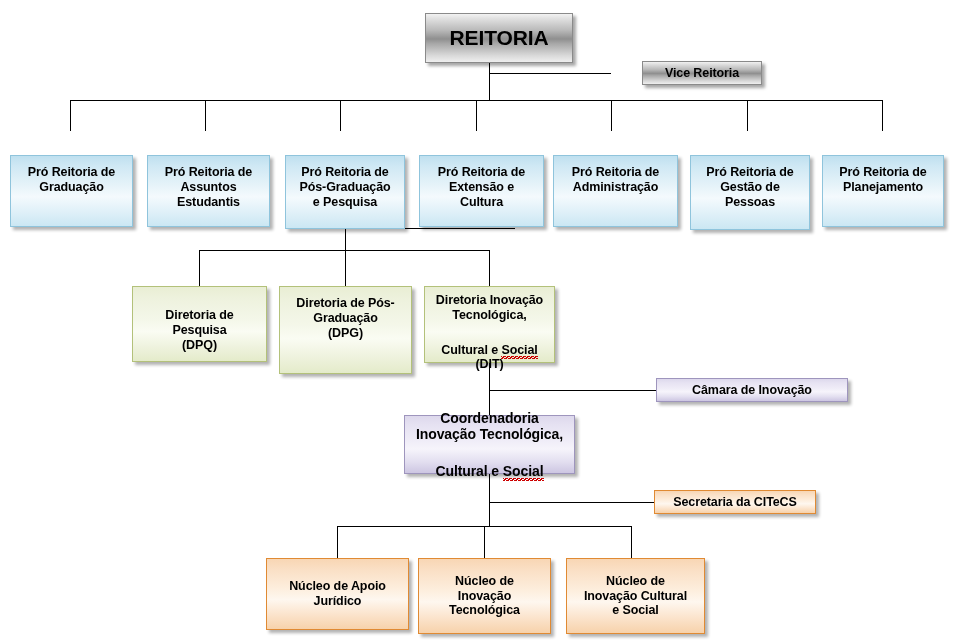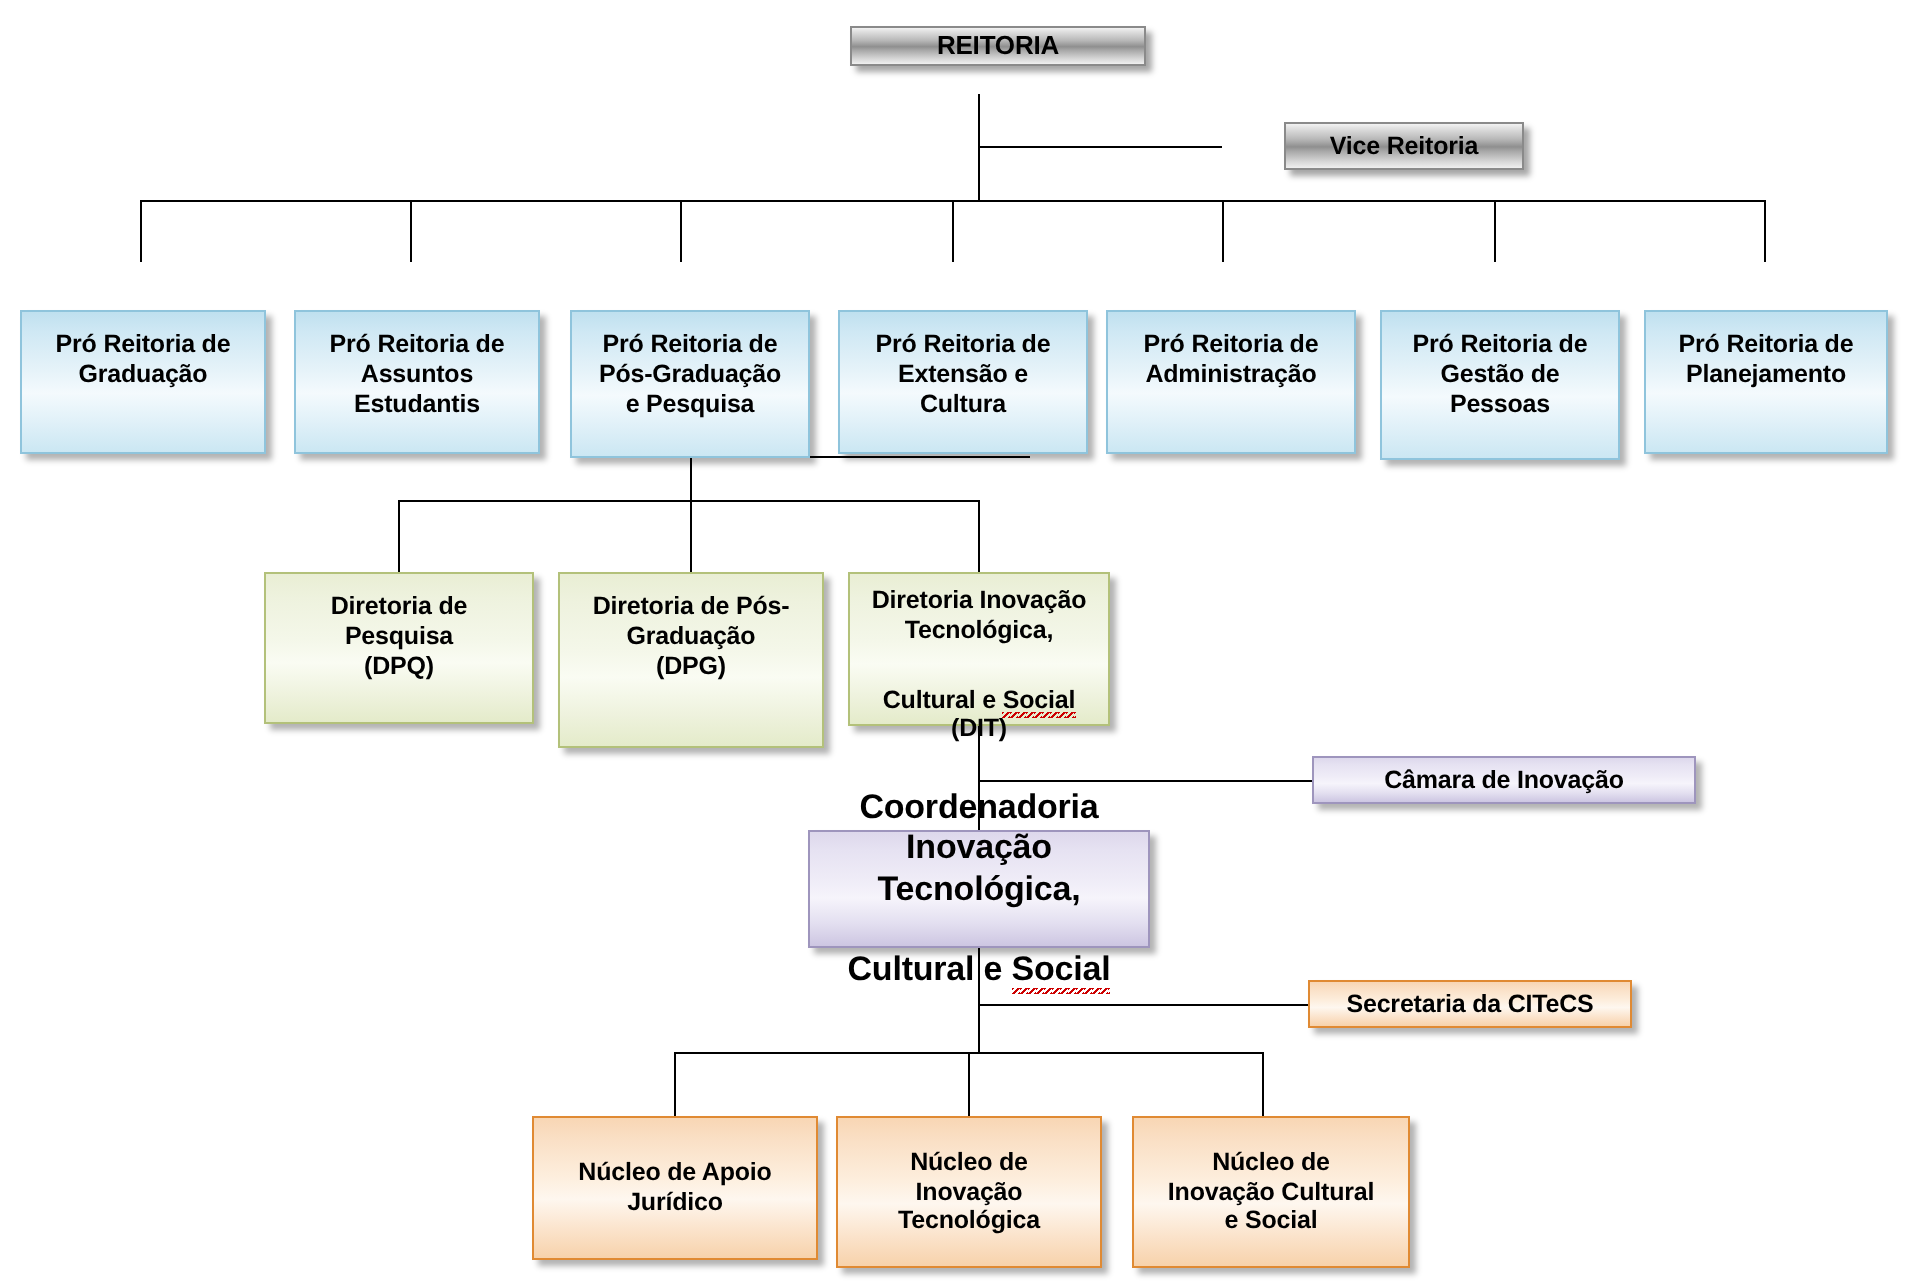--- a/index.html
+++ b/index.html
@@ -141,21 +141,21 @@
 
   <div class="ln v" style="left:489px; top:474px; height:52px;"></div>
 
   <div class="ln h" style="left:489px; top:502px; width:165px;"></div>
 
   <div class="ln h" style="left:337px; top:526px; width:294px;"></div>
   <div class="ln v" style="left:337px; top:526px; height:32px;"></div>
   <div class="ln v" style="left:484px; top:526px; height:32px;"></div>
   <div class="ln v" style="left:631px; top:526px; height:32px;"></div>
 
-  <div class="node silver" style="left:425px; top:13px; width:148px; height:20px; font-size:13px;">REITORIA</div>
+  <div class="node silver" style="left:425px; top:13px; width:148px; height:50px; font-size:21px;">REITORIA</div>
 
   <div class="node silver" style="left:611px; top:61px; width:120px; height:24px; font-size:12.5px;margin-left:31px;">Vice Reitoria</div>
 
   <div class="node blue" style="left:10px; top:131px; width:123px; height:72px; font-size:12.5px; align-items:flex-start; padding-top:9px;">Pró Reitoria de
 Graduação</div>
 
   <div class="node blue" style="left:147px; top:131px; width:123px; height:72px; font-size:12.5px; align-items:flex-start; padding-top:9px;">Pró Reitoria de
 Assuntos
 Estudantis</div>
 
@@ -171,38 +171,38 @@
 Administração</div>
 
   <div class="node blue" style="left:690px; top:131px; width:120px; height:75px; font-size:12.5px; align-items:flex-start; padding-top:9px;">Pró Reitoria de
 Gestão de
 Pessoas</div>
 
   <div class="node blue" style="left:822px; top:131px; width:122px; height:72px; font-size:12.5px; align-items:flex-start; padding-top:9px;">Pró Reitoria de
 Planejamento</div>
 
 
-  <div class="node green" style="left:132px; top:286px; width:135px; height:76px; font-size:12.5px; align-items:flex-start; padding-top:9px;">Diretoria de
+  <div class="node green" style="left:132px; top:286px; width:135px; height:76px; font-size:12.5px; align-items:flex-start; padding-top:21px;">Diretoria de
 Pesquisa
 (DPQ)</div>
 
   <div class="node green" style="left:279px; top:286px; width:133px; height:88px; font-size:12.5px; align-items:flex-start; padding-top:9px;">Diretoria de Pós-
 Graduação
 (DPG)</div>
 
   <div class="node green" style="left:424px; top:286px; width:131px; height:77px; font-size:12.5px; flex-direction:column; align-items:center; justify-content:flex-start; padding-top:6px;">
     <span>Diretoria Inovação</span>
     <span>Tecnológica,</span>
     <span><span>Cultural e </span><span class="squiggle">Social</span></span>
     <span>(DIT)</span>
   </div>
 
   <div class="node purple" style="left:656px; top:378px; width:192px; height:24px; font-size:12.5px;">Câmara de Inovação</div>
 
-  <div class="node purple" style="left:404px; top:415px; width:171px; height:59px; font-size:17px; flex-direction:column; align-items:center; justify-content:center;">
+  <div class="node purple" style="left:404px; top:415px; width:171px; height:59px; font-size:14px; flex-direction:column; align-items:center; justify-content:center;">
     <span>Coordenadoria</span>
     <span>Inovação Tecnológica,</span>
     <span><span>Cultural e </span><span class="squiggle">Social</span></span>
   </div>
 
   <div class="node orange" style="left:654px; top:490px; width:162px; height:24px; font-size:12.5px;">Secretaria da CITeCS</div>
 
   <div class="node orange" style="left:266px; top:558px; width:143px; height:72px; font-size:12.5px;">Núcleo de Apoio
 Jurídico</div>
 

